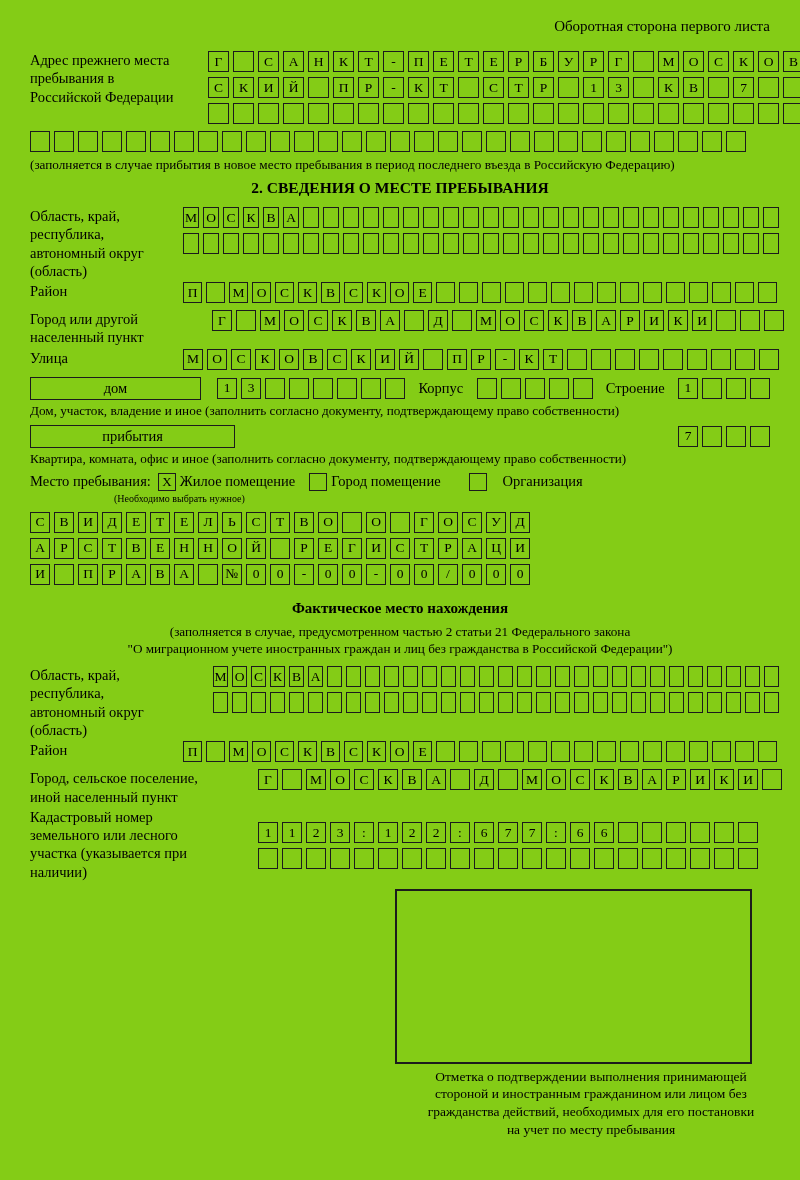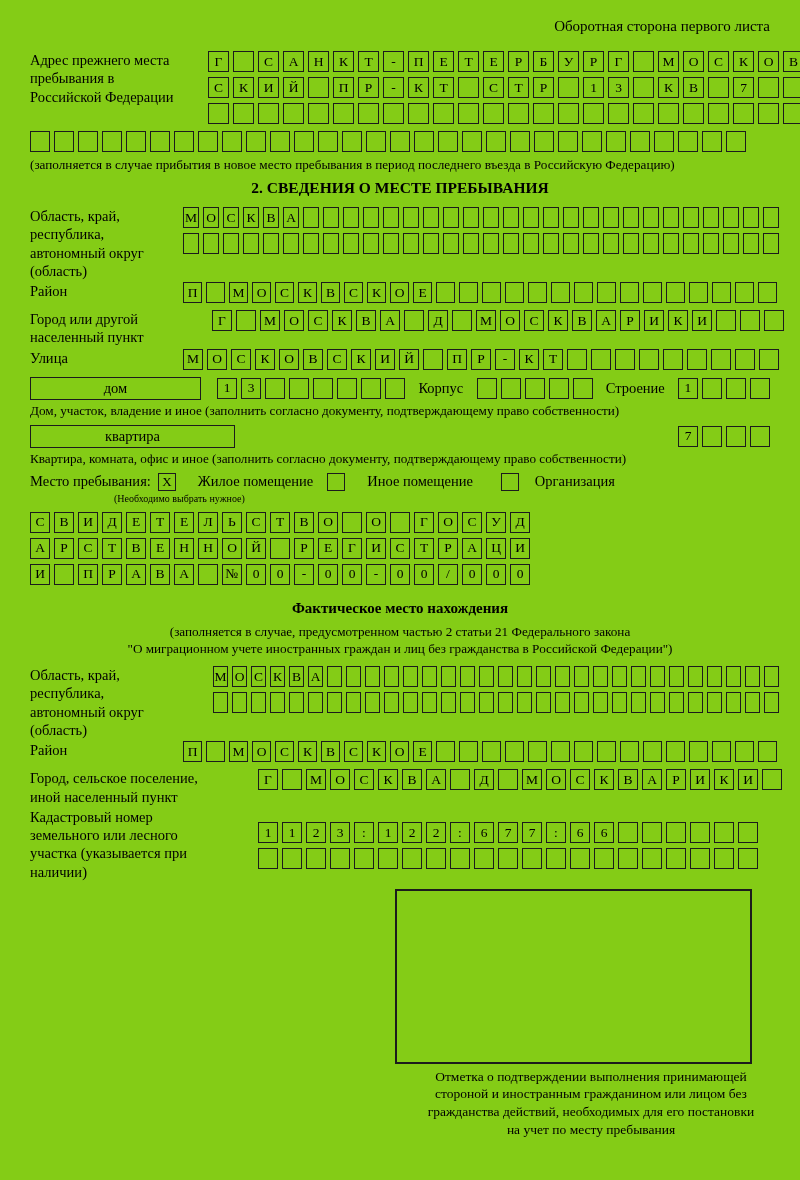--- a/index.html
+++ b/index.html
@@ -32,21 +32,21 @@
 
   .dom-row { display:flex; align-items:center; margin-bottom:3px;justify-content:space-between; }
   .label-box { border:1.7px solid #1c1c1c; height:23px; display:flex; align-items:center;
                justify-content:center; font-size:14.5px; flex-shrink:0; }
   .inline-lab { font-size:14.5px; margin:0 5px; white-space:nowrap; }
   .dom-row .cellrow { margin-bottom:0; }
 
   .chk-row { display:flex; align-items:center; font-size:14.5px; margin:4px 0 2px 0; }
   .checkbox { border:1.6px solid #1c1c1c; width:18px; height:18px; flex-shrink:0;
               display:flex; align-items:center; justify-content:center; font-size:13px; }
-  .chk-lab { margin:0 14px 0 22px; }
+  .chk-lab { margin:0 14px 0 4px; }
   .chk-note { font-size:10px; margin:1px 0 8px 84px; }
 
   .fact-title { text-align:center; font-weight:bold; font-size:15px; margin:10px 0 6px 0; }
   .fact-note { text-align:center; font-size:13.2px; line-height:1.35; margin-bottom:8px; }
 
   .stamp-box { border:2px solid #1c1c1c; width:357px; height:175px; margin:8px 0 4px 365px; }
   .stamp-caption { margin-left:352px; width:418px; text-align:center; font-size:13.5px; line-height:1.3; }
 </style>
 </head>
 <body>
@@ -361,36 +361,36 @@
     <div class="cellrow c20">
         <span class="cell">1</span>
         <span class="cell"></span>
         <span class="cell"></span>
         <span class="cell"></span>
       </div>
   </div>
   <div class="note">Дом, участок, владение и иное (заполнить согласно документу, подтверждающему право собственности)</div>
 
   <div class="dom-row">
-    <div class="label-box" style="width:205px;">квартира</div>
+    <div class="label-box" style="width:205px;">прибытия</div>
     <div class="cellrow c20" style="margin-left:8px;">
         <span class="cell">7</span>
         <span class="cell"></span>
         <span class="cell"></span>
         <span class="cell"></span>
       </div>
   </div>
   <div class="note">Квартира, комната, офис и иное (заполнить согласно документу, подтверждающему право собственности)</div>
 
   <div class="chk-row">
     <span>Место пребывания:</span>
     <span class="checkbox" style="margin-left:7px;">X</span>
     <span class="chk-lab">Жилое помещение</span>
     <span class="checkbox"></span>
-    <span class="chk-lab">Иное помещение</span>
+    <span class="chk-lab">Город помещение</span>
     <span class="checkbox" style="margin-left:14px;"></span>
     <span class="chk-lab" style="margin-left:16px;">Организация</span>
   </div>
   <div class="chk-note">(Необходимо выбрать нужное)</div>
 
   <div class="frow">
     <div>
       <div class="cellrow c20">
           <span class="cell">С</span>
           <span class="cell">В</span>

